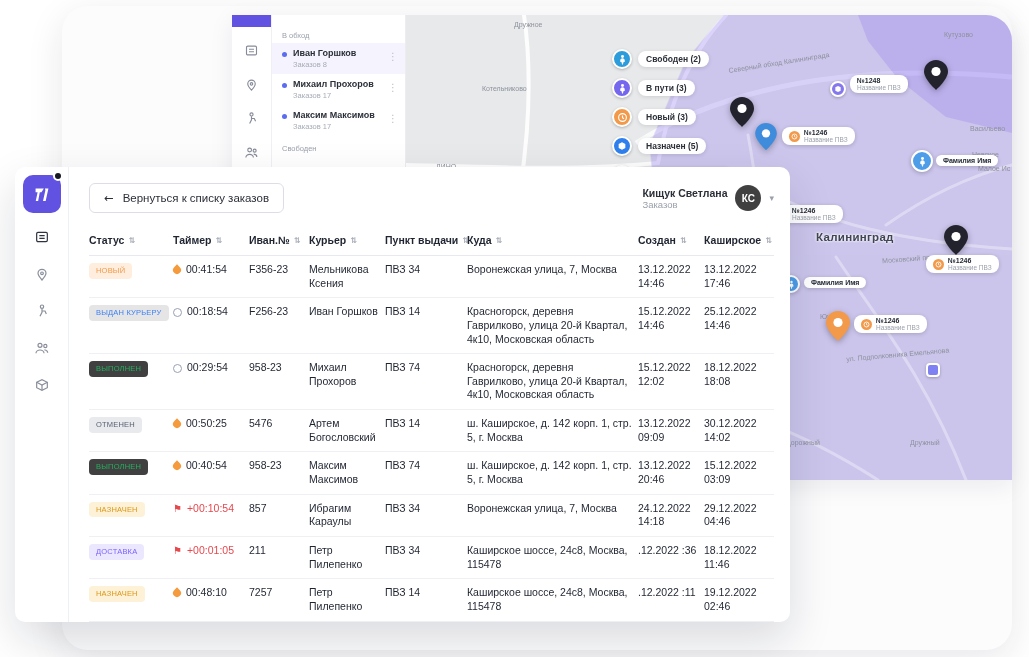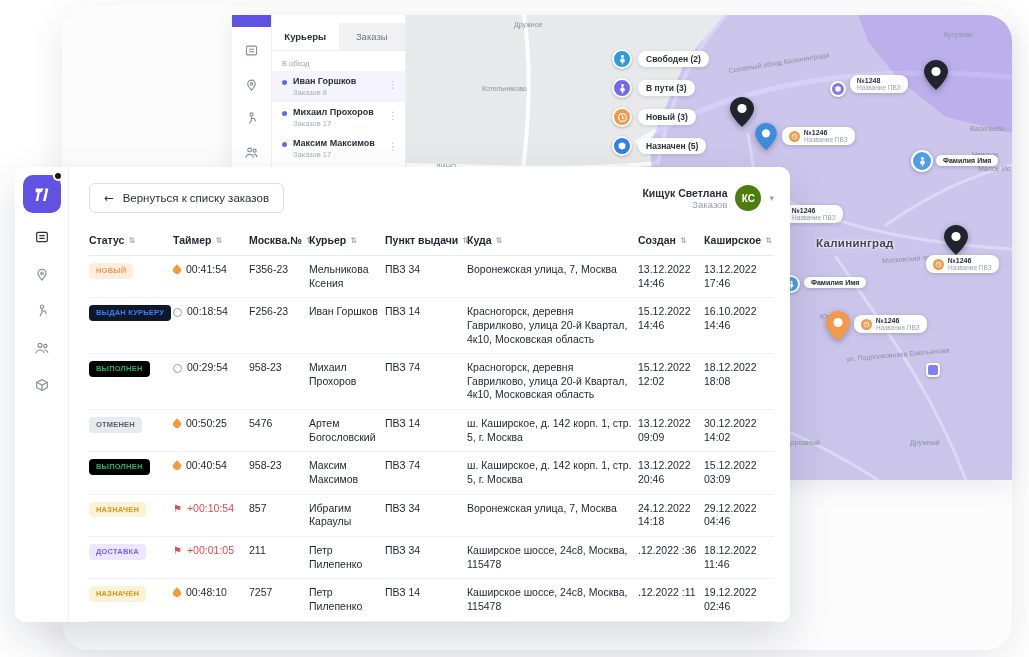--- a/index.html
+++ b/index.html
@@ -69,37 +69,37 @@
           display:flex;align-items:center;justify-content:center;cursor:pointer}
   .logo-badge{position:absolute;left:38px;top:4px;width:10px;height:10px;border-radius:50%;background:#171722;border:2px solid #fff}
   .o-icon-col{position:absolute;left:0;top:62px;width:54px;display:flex;flex-direction:column;align-items:center;gap:21px;color:#8a8f9b}
   .o-icon-col .active{color:#2f3340}
 
   .o-main{flex:1;padding:14px 16px 0 20px;min-width:0}
   .o-header{display:flex;justify-content:space-between;align-items:center;height:34px}
   .back-btn{display:inline-flex;align-items:center;gap:9px;border:1px solid #dcdde6;border-radius:6px;
             padding:7px 14px;font-size:11.5px;color:#2b2f38;background:#fff;cursor:pointer}
   .user{display:flex;align-items:center;gap:8px;cursor:pointer}
-  .u-txt{text-align:right}
+  .u-txt{text-align:left}
   .u-name{font-size:10.5px;font-weight:700;color:#2b2f38}
   .u-role{font-size:9.5px;color:#9aa0ab}
-  .avatar{width:26px;height:26px;border-radius:50%;background:#4d7c0f;color:#fff;font-size:10px;font-weight:700;
+  .avatar{width:26px;height:26px;border-radius:50%;background:#404040;color:#fff;font-size:10px;font-weight:700;
           display:flex;align-items:center;justify-content:center}
   .chev{font-size:9px;color:#9aa0ab}
 
   .grid{display:grid;grid-template-columns:80px 72px 56px 72px 78px 1fr 62px 70px;column-gap:4px;align-items:start}
   .t-head{margin-top:10px;padding:9px 0;border-bottom:1px solid #e7e9ee}
   .th{font-size:10.5px;font-weight:700;color:#1f2430;display:flex;gap:4px;align-items:center;white-space:nowrap;cursor:pointer}
   .sort{font-size:8px;color:#a6abb5}
   .t-row{border-bottom:1px solid #eef0f4;padding:7px 0}
   .td{font-size:10.5px;line-height:1.3;color:#1f2430}
-  .badge{display:inline-block;font-size:7.5px;font-weight:700;letter-spacing:.2px;padding:3px 7px;border-radius:4px;white-space:nowrap}
+  .badge{display:inline-block;font-size:7.5px;font-weight:400;letter-spacing:.2px;padding:3px 7px;border-radius:4px;white-space:nowrap}
   .b-new{background:#ffeedd;color:#f2994a}
-  .b-issued{background:#0f172a;color:#3d7ff5}
-  .b-done{background:#000000;color:#27ae60}
+  .b-issued{background:#e5e5e5;color:#3d7ff5}
+  .b-done{background:#404040;color:#27ae60}
   .b-cancel{background:#e9eaee;color:#596070}
   .b-assign{background:#fdf1d8;color:#dd9713}
   .b-delivery{background:#ebe7ff;color:#7b61ff}
   .timer{display:flex;align-items:center;gap:5px;white-space:nowrap}
   .t-red{color:#e5484d}
   .ic-flame{width:8px;height:8px;background:#f59a3d;border-radius:0 50% 50% 50%;transform:rotate(45deg);flex:none}
   .ic-clock{width:9px;height:9px;border:1.5px solid #97a1b2;border-radius:50%;flex:none}
   .ic-flag{color:#e5484d;font-size:10px;line-height:1;flex:none}
 </style>
 </head>
@@ -146,24 +146,20 @@
           <svg width="15" height="15" viewBox="0 0 24 24" fill="none" stroke="currentColor" stroke-width="1.8">
               <path d="M4 8l8-4 8 4v8l-8 4-8-4z"></path>
               <path d="M4 8l8 4 8-4"></path>
               <path d="M12 12v8"></path>
             </svg>
         </span>
       </div>
     </div>
 
     <div class="courier-panel">
-      <div class="tabs">
-        <div class="tab">Курьеры</div>
-        <div class="tab inactive">Заказы</div>
-      </div>
       <div class="sect-label">В обход</div>
 
       <div class="c-item active">
         <span class="c-dot"></span>
         <div>
           <div class="c-name">Иван Горшков</div>
           <div class="c-sub">Заказов 8</div>
         </div>
         <span class="kebab glyph">⋮</span>
       </div>
@@ -206,21 +202,21 @@
       </svg>
 
       <span class="map-label" style="left:108px;top:6px">Дружное</span>
       <span class="map-label" style="left:538px;top:16px">Кутузово</span>
       <span class="map-label" style="left:76px;top:70px">Котельниково</span>
       <span class="map-label" style="left:322px;top:44px;transform:rotate(-9deg)">Северный обход Калининграда</span>
       <span class="map-label" style="left:564px;top:110px">Васильево</span>
       <span class="map-label" style="left:566px;top:136px">Невское</span>
       <span class="map-label" style="left:572px;top:150px">Малое Ис</span>
       <span class="map-label" style="left:30px;top:148px">ЛИНО</span>
-      <span class="city-label" style="left:410px;top:222px">Калининград</span>
+      <span class="city-label" style="left:410px;top:216px">Калининград</span>
       <span class="map-label" style="left:476px;top:240px;transform:rotate(-4deg)">Московский просп.</span>
       <span class="map-label" style="left:414px;top:298px">Южный</span>
       <span class="map-label" style="left:440px;top:336px;transform:rotate(-5deg)">ул. Подполковника Емельянова</span>
       <span class="map-label" style="left:380px;top:424px">Дорожный</span>
       <span class="map-label" style="left:504px;top:424px">Дружный</span>
 
       <div class="legend">
         <div class="lg-item">
           <span class="lg-ic" style="background:#2D9CDB">
             <svg width="11" height="11" viewBox="0 0 24 24">
@@ -468,21 +464,21 @@
       <div class="grid t-head">
         <div class="th">
             <span>Статус</span>
             <span class="sort glyph">⇅</span>
           </div>
         <div class="th">
             <span>Таймер</span>
             <span class="sort glyph">⇅</span>
           </div>
         <div class="th">
-            <span>Москва.№</span>
+            <span>Иван.№</span>
             <span class="sort glyph">⇅</span>
           </div>
         <div class="th">
             <span>Курьер</span>
             <span class="sort glyph">⇅</span>
           </div>
         <div class="th">
             <span>Пункт выдачи</span>
             <span class="sort glyph">⇅</span>
           </div>
@@ -518,21 +514,21 @@
         <div class="td"><span class="badge b-issued">ВЫДАН КУРЬЕРУ</span></div>
         <div class="td timer">
             <span class="ic-clock"></span>
             <span>00:18:54</span>
           </div>
         <div class="td">F256-23</div>
         <div class="td">Иван Горшков</div>
         <div class="td">ПВЗ 14</div>
         <div class="td">Красногорск, деревня Гаврилково, улица 20-й Квартал, 4к10, Московская область</div>
         <div class="td">15.12.2022 14:46</div>
-        <div class="td">16.10.2022 14:46</div>
+        <div class="td">25.12.2022 14:46</div>
       </div>
 
       <div class="grid t-row">
         <div class="td"><span class="badge b-done">ВЫПОЛНЕН</span></div>
         <div class="td timer">
             <span class="ic-clock"></span>
             <span>00:29:54</span>
           </div>
         <div class="td">958-23</div>
         <div class="td">Михаил Прохоров</div>

